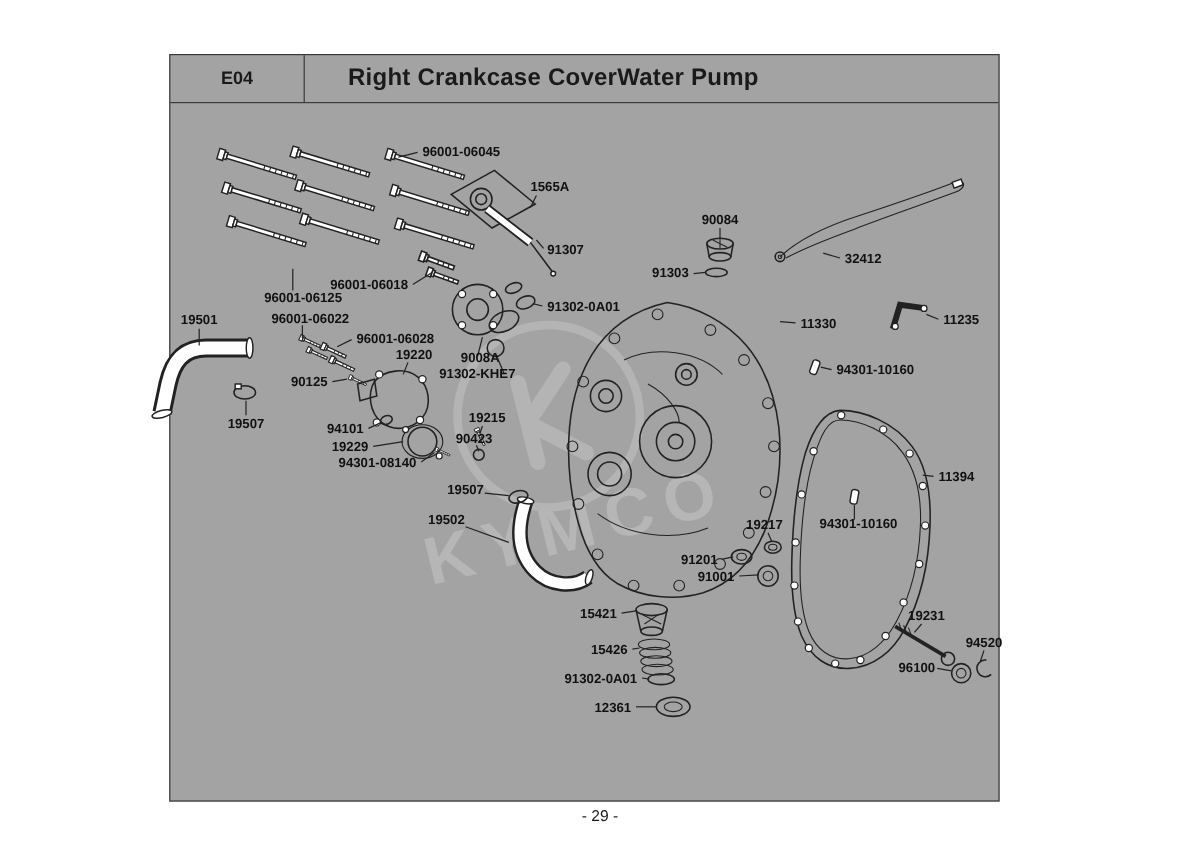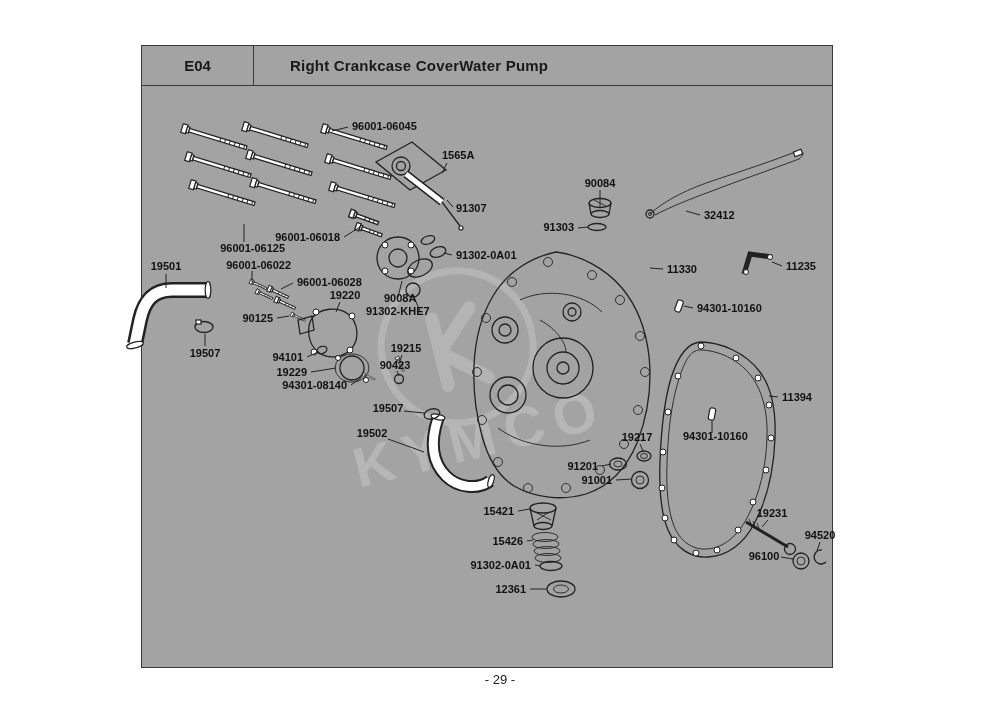--- a/index.html
+++ b/index.html
@@ -3,21 +3,21 @@
 <meta charset="utf-8">
 <style>
   html,body{margin:0;padding:0;}
   body{
     width:1000px;height:707px;position:relative;background:#fff;
     font-family:"Liberation Sans",sans-serif;color:#1a1a1a;overflow:hidden;
   }
   .frame{position:absolute;left:105px;top:45px;width:692px;height:623px;border:1px solid #3a3a3a;box-sizing:border-box;background:#a3a3a3;margin-left:36px;}
   .hdr{height:40px;border-bottom:1px solid #3a3a3a;display:flex;box-sizing:border-box;}
   .code-box{width:112px;border-right:1px solid #3a3a3a;display:flex;align-items:center;justify-content:center;font-weight:bold;font-size:15px;box-sizing:border-box;}
-  .title{flex:1;display:flex;align-items:center;padding-left:36px;font-weight:bold;font-size:15px;letter-spacing:.2px;}
+  .title{flex:1;display:flex;align-items:center;padding-left:36px;font-weight:bold;font-size:20px;letter-spacing:.2px;}
   #diagram-svg{position:absolute;left:106px;top:86px;}
   .page-num{position:absolute;left:0;right:0;top:672px;text-align:center;font-weight:normal;font-size:13px;}
   
   .part-label{font:bold 11px "Liberation Sans",sans-serif;fill:#111;}
   .leader{fill:none;stroke:#222;stroke-width:1;}
   .ln{fill:none;stroke:#222;stroke-width:1.3;}
   .thin{fill:none;stroke:#222;stroke-width:0.9;}
   .part{fill:#fff;stroke:#222;stroke-width:1.2;}
   .hole{fill:#fff;stroke:#222;stroke-width:1;}
   .wm{stroke:#c3c3c3;fill:none;}

